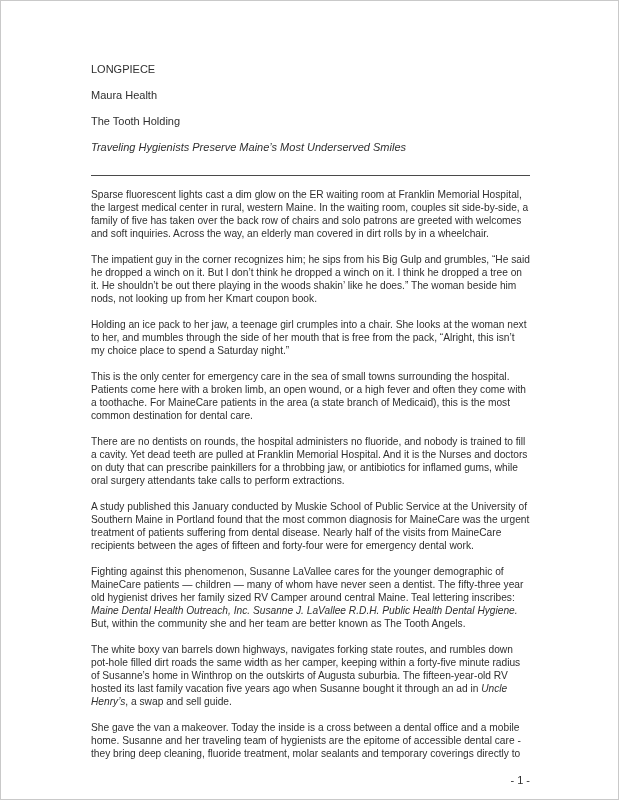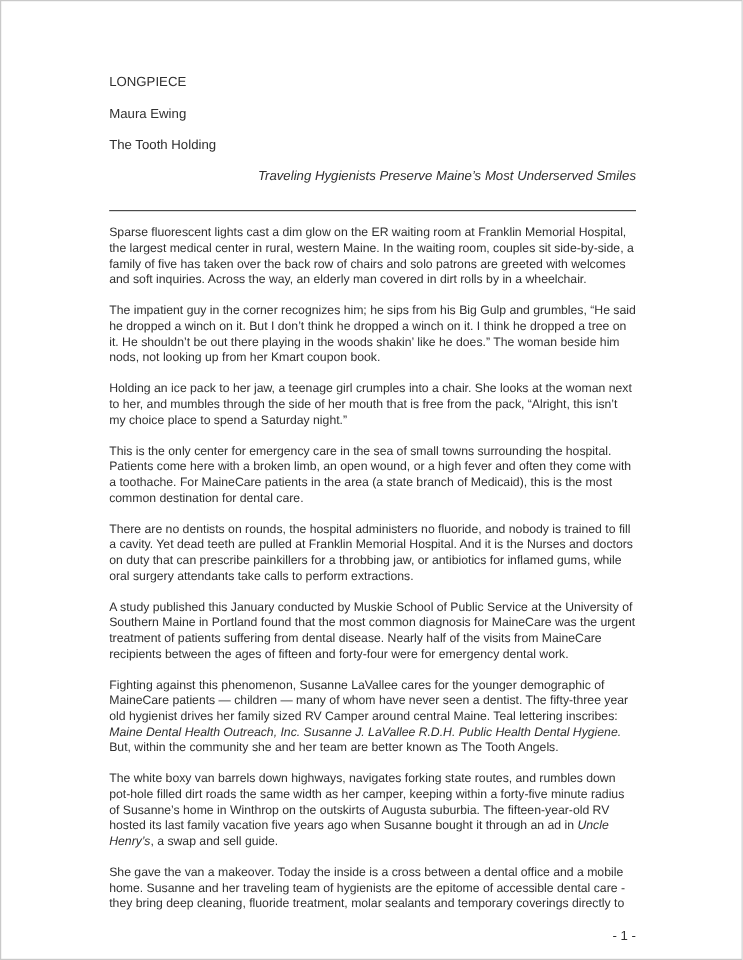--- a/index.html
+++ b/index.html
@@ -19,21 +19,20 @@
     color: #2f2f2f;
     overflow: hidden;
   }
   .hline {
     margin: 0 0 13px 0;
     font-size: 11px;
     line-height: 13px;
   }
   .italic {
     font-style: italic;
-    text-align: right;
   }
   .rule {
     border: none;
     border-top: 1px solid #4a4a4a;
     margin: 21px 0 12px 0;
     height: 0;
   }
   .para {
     margin: 4px 0 13px 0;
     font-size: 10.2px;
@@ -49,21 +48,21 @@
     color: #2f2f2f;
   }
 </style>
 </head>
 <body>
 
 <div class="page">
 
   <header>
     <p class="hline">LONGPIECE</p>
-    <p class="hline">Maura Ewing</p>
+    <p class="hline">Maura Health</p>
     <p class="hline">The Tooth Holding</p>
     <p class="hline italic">Traveling Hygienists Preserve Maine’s Most Underserved Smiles</p>
   </header>
 
   <hr class="rule">
 
   <main>
     <p class="para"><span>Sparse fluorescent lights cast a dim glow on the ER waiting room at Franklin Memorial Hospital, the largest medical center in rural, western Maine. In the waiting room, couples sit side-by-side, a family of five has taken over the back row of chairs and solo patrons are greeted with welcomes and soft inquiries.  Across the way, an elderly man covered in dirt rolls by in a wheelchair.</span></p>
     <p class="para"><span>The impatient guy in the corner recognizes him; he sips from his Big Gulp and grumbles, “He said he dropped a winch on it. But I don’t think he dropped a winch on it. I think he dropped a tree on it. He shouldn’t be out there playing in the woods shakin’ like he does.”  The woman beside him nods, not looking up from her Kmart coupon book.</span></p>
     <p class="para"><span>Holding an ice pack to her jaw, a teenage girl crumples into a chair.  She looks at the woman next to her, and mumbles through the side of her mouth that is free from the pack, “Alright, this isn’t my choice place to spend a Saturday night.”</span></p>

